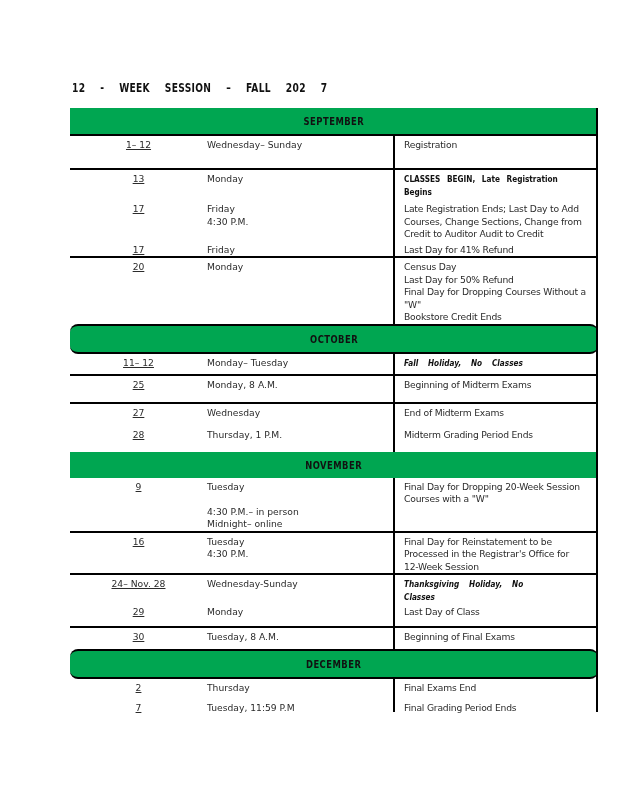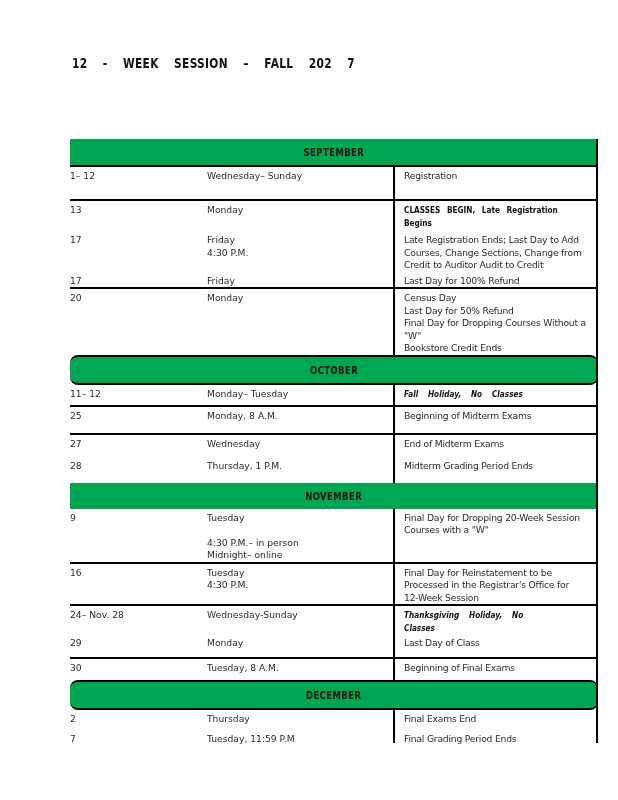--- a/index.html
+++ b/index.html
@@ -2,49 +2,49 @@
 <html style="--green: #00A651;"><head>
 <meta charset="utf-8">
 <style>
   html,body { margin:0; padding:0; }
   body {
     width:618px; height:800px; background:#ffffff; position:relative;
     font-family:"DejaVu Sans", sans-serif; color:#2b2b2b;
     overflow:hidden;
   }
   .title {
-    position:absolute; left:72px; top:55px;
-    font-size:14px; font-weight:bold; color:#111; white-space:nowrap;
+    position:absolute; left:72px; top:81px;
+    font-size:12px; font-weight:bold; color:#111; white-space:nowrap;
   }
   .title span {
     display:inline-block; transform:scaleX(0.76); transform-origin:0 0;
     word-spacing:15px; letter-spacing:0.4px;
   }
-  .cal { position:absolute; left:70px; top:108px; width:528px;margin-top:31px; }
+  .cal { position:absolute; left:70px; top:108px; width:528px; }
   .vline { position:absolute; top:0; width:2px; background:#000; }
   .vline.divider { left:323px; height:604px; z-index:0; }
   .vline.rightb  { left:526px; height:604px; z-index:3; }
   .bar {
     position:relative; z-index:2; height:26px; background:var(--green,#00A651);
     display:flex; align-items:center; justify-content:center;
   }
   .bar.bt { border-top:2px solid #000;border-radius:8px; }
   .bar.bb { border-bottom:2px solid #000; }
   .bar span {
     display:inline-block; transform:scaleX(0.8);
     font-size:10.5px; font-weight:bold; color:#111; letter-spacing:0.6px;
   }
   .row {
     position:relative; z-index:1;
     display:grid; grid-template-columns:137px 186px 205px;
     font-size:9.2px; line-height:12.5px;
   }
   .row.bb { border-bottom:2px solid #000; }
   .cell { padding-top:3px; white-space:pre-line; }
-  .cell-date { text-align:left; }
+  .cell-date { text-align:center;text-decoration:underline; }
   .cell-desc { padding-left:11px; letter-spacing:-0.2px; }
   .desc-text { white-space:pre-line; }
   
   .cd-strong .desc-text {
     display:inline-block; transform:scaleX(0.8); transform-origin:0 0;
     font-weight:bold; color:#111; word-spacing:5px; letter-spacing:0;
   }
   
   .cd-italic .desc-text {
     display:inline-block; transform:scaleX(0.8); transform-origin:0 0;
@@ -88,21 +88,21 @@
     <div class="cell cell-day">Friday
 4:30 P.M.</div>
     <div class="cell cell-desc"><span class="desc-text">Late Registration Ends; Last Day to Add
 Courses, Change Sections, Change from
 Credit to Auditor Audit to Credit</span></div>
   </div>
 
   <div class="row h14 bb">
     <div class="cell cell-date">17</div>
     <div class="cell cell-day">Friday</div>
-    <div class="cell cell-desc"><span class="desc-text">Last Day for 100% Refund</span></div>
+    <div class="cell cell-desc"><span class="desc-text">Last Day for 41% Refund</span></div>
   </div>
 
   <div class="row h58">
     <div class="cell cell-date">20</div>
     <div class="cell cell-day">Monday</div>
     <div class="cell cell-desc"><span class="desc-text">Census Day
 Last Day for 50% Refund
 Final Day for Dropping Courses Without a
 "W"
 Bookstore Credit Ends</span></div>

